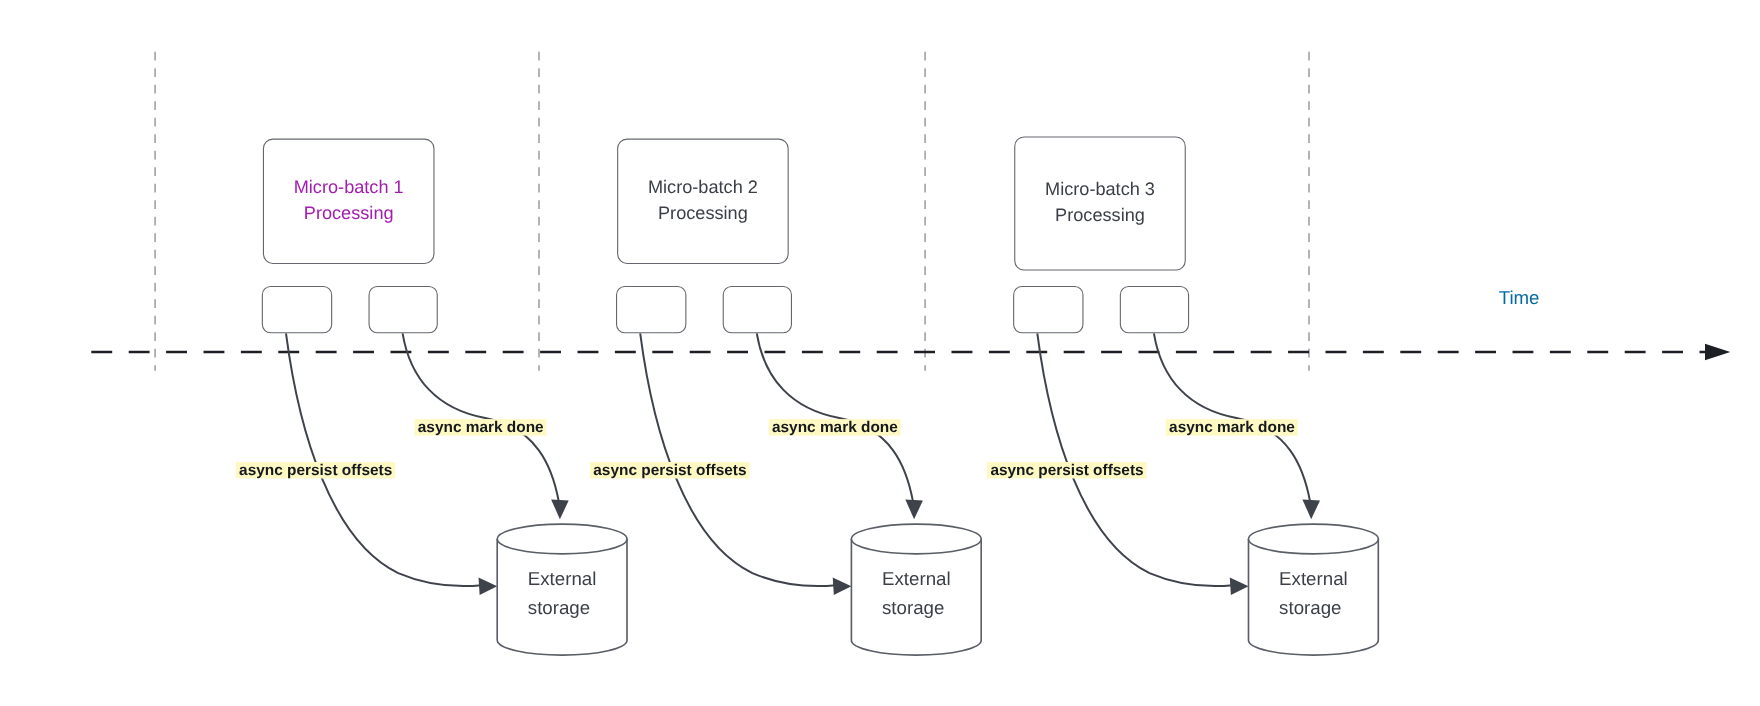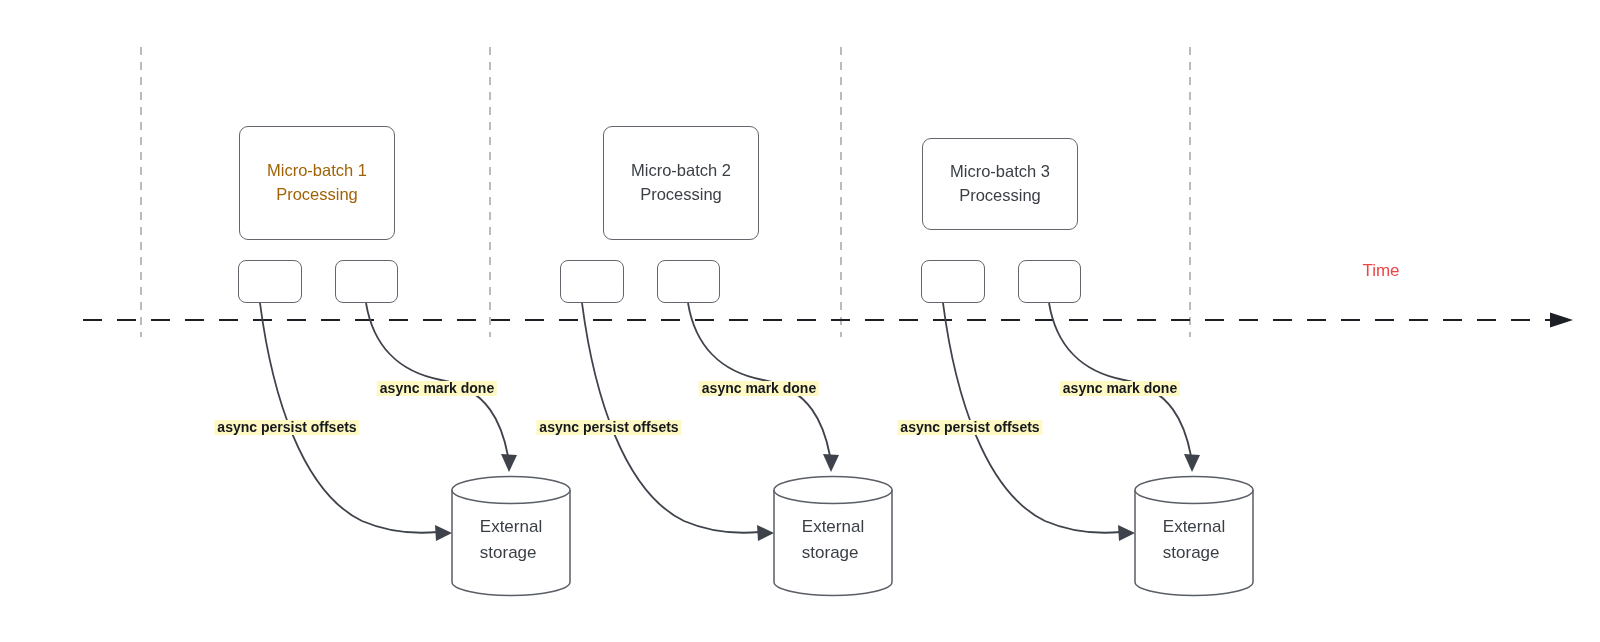--- a/index.html
+++ b/index.html
@@ -50,38 +50,38 @@
       <polygon points="831,472 823,454 839,455" fill="#3e434b"></polygon>
       <path d="M 774 490 L 774 582 A 59 13.5 0 0 0 892 582 L 892 490" fill="#fff" stroke="#5a5e66" stroke-width="1.5"></path>
       <ellipse cx="833" cy="490" rx="59" ry="13.5" fill="#fff" stroke="#5a5e66" stroke-width="1.5"></ellipse>
       <path d="M 943 303 C 955 395, 985 492, 1045 521 C 1073 533, 1099 534, 1121 532" fill="none" stroke="#3e434b" stroke-width="1.8"></path>
       <polygon points="1135,533 1118,525 1119,541" fill="#3e434b"></polygon>
       <path d="M 1049 303 C 1056 345, 1081 372, 1124 380 C 1171 389, 1185 424, 1191 456" fill="none" stroke="#3e434b" stroke-width="1.8"></path>
       <polygon points="1192,472 1184,454 1200,455" fill="#3e434b"></polygon>
       <path d="M 1135 490 L 1135 582 A 59 13.5 0 0 0 1253 582 L 1253 490" fill="#fff" stroke="#5a5e66" stroke-width="1.5"></path>
       <ellipse cx="1194" cy="490" rx="59" ry="13.5" fill="#fff" stroke="#5a5e66" stroke-width="1.5"></ellipse>
     </svg>
-<div class="abs time-label" style="left:1381px;top:261px;color:#ef4444;">Time</div>
-    <div class="abs batch-box" style="left:239px;top:126px;width:156px;height:114px;border:1.5px solid #63676d;color:#a16207;">Micro-batch 1
+<div class="abs time-label" style="left:1381px;top:261px;color:#0369a1;">Time</div>
+    <div class="abs batch-box" style="left:239px;top:126px;width:156px;height:114px;border:1.5px solid #63676d;color:#a21caf;">Micro-batch 1
 Processing</div>
     <div class="abs small-box" style="left:238px;top:260px;width:64px;height:43px;border:1.5px solid #63676d;"></div>
     <div class="abs small-box" style="left:335px;top:260px;width:63px;height:43px;border:1.5px solid #63676d;"></div>
     <div class="abs flow-label" style="left:287px;top:420px;color:#15181c;">async persist offsets</div>
     <div class="abs flow-label" style="left:437px;top:381px;color:#15181c;">async mark done</div>
     <div class="abs storage-label" style="left:511px;top:514px;color:#3a3f46;">External
 storage</div>
-    <div class="abs batch-box" style="left:561px;top:126px;width:156px;height:114px;border:1.5px solid #63676d;color:#3a3f46;margin-left:42px;">Micro-batch 2
+    <div class="abs batch-box" style="left:561px;top:126px;width:156px;height:114px;border:1.5px solid #63676d;color:#3a3f46;">Micro-batch 2
 Processing</div>
     <div class="abs small-box" style="left:560px;top:260px;width:64px;height:43px;border:1.5px solid #63676d;"></div>
     <div class="abs small-box" style="left:657px;top:260px;width:63px;height:43px;border:1.5px solid #63676d;"></div>
     <div class="abs flow-label" style="left:609px;top:420px;color:#15181c;">async persist offsets</div>
     <div class="abs flow-label" style="left:759px;top:381px;color:#15181c;">async mark done</div>
     <div class="abs storage-label" style="left:833px;top:514px;color:#3a3f46;">External
 storage</div>
-    <div class="abs batch-box" style="left:922px;top:138px;width:156px;height:92px;border:1.5px solid #63676d;color:#3a3f46;">Micro-batch 3
+    <div class="abs batch-box" style="left:922px;top:124px;width:156px;height:122px;border:1.5px solid #63676d;color:#3a3f46;">Micro-batch 3
 Processing</div>
     <div class="abs small-box" style="left:921px;top:260px;width:64px;height:43px;border:1.5px solid #63676d;"></div>
     <div class="abs small-box" style="left:1018px;top:260px;width:63px;height:43px;border:1.5px solid #63676d;"></div>
     <div class="abs flow-label" style="left:970px;top:420px;color:#15181c;">async persist offsets</div>
     <div class="abs flow-label" style="left:1120px;top:381px;color:#15181c;">async mark done</div>
     <div class="abs storage-label" style="left:1194px;top:514px;color:#3a3f46;">External
 storage</div>
   </div>
 
 </body></html>

